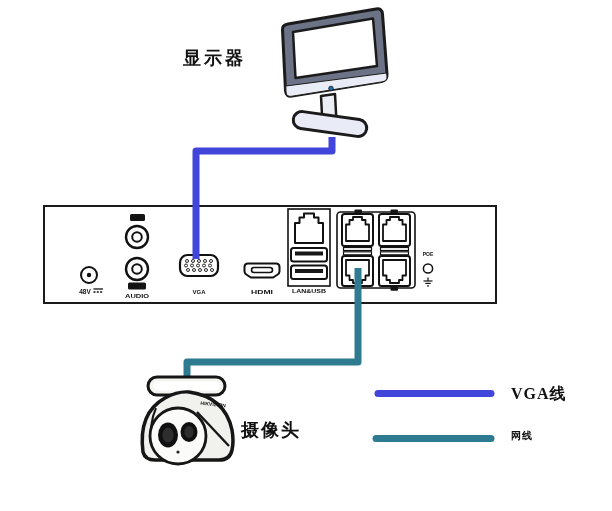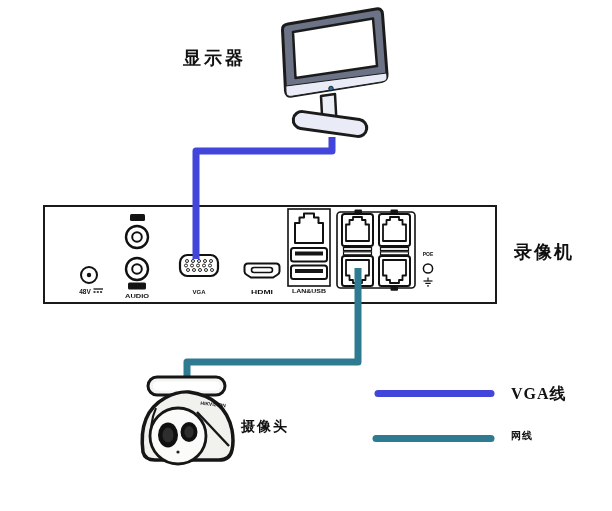--- a/index.html
+++ b/index.html
@@ -6,38 +6,37 @@
   .canvas{
     position:relative;width:612px;height:511px;background:#ffffff;
     font-family:"Liberation Sans","DejaVu Sans",sans-serif;overflow:hidden;
   }
   .cjk-label{
     position:absolute;font-family:"Liberation Serif","DejaVu Serif",serif;
     font-weight:bold;color:#111;white-space:nowrap;
   }
   .lbl-monitor{left:183px;top:46px;font-size:18px;letter-spacing:3px;}
   .lbl-recorder{left:514px;top:240px;font-size:18px;letter-spacing:2px;}
-  .lbl-camera{left:241px;top:418px;font-size:14px;letter-spacing:2px;text-align:right;}
+  .lbl-camera{left:241px;top:418px;font-size:18px;letter-spacing:2px;text-align:right;}
   .lbl-legend-vga{left:511px;top:384px;font-size:16px;letter-spacing:1px;font-family:Liberation Serif, serif;}
   .lbl-legend-net{left:511px;top:429px;font-size:10px;letter-spacing:1px;}
   svg{position:absolute;}
   .svg-recorder{left:43px;top:205px;z-index:1;}
   .svg-cables{left:0;top:0;z-index:2;pointer-events:none;}
   .svg-monitor{left:268px;top:0;z-index:3;}
   .svg-camera{left:133px;top:368px;z-index:3;}
   .svg-legend{left:370px;top:385px;z-index:1;}
   text{font-family:"Liberation Sans","DejaVu Sans",sans-serif;font-weight:bold;fill:#111;}
 </style>
 </head>
 <body>
 
 <div class="canvas">
 
   <div class="cjk-label lbl-monitor">显示器</div>
-  <div class="cjk-label lbl-recorder">录像机</div>
   <div class="cjk-label lbl-camera">摄像头</div>
 
   <svg class="svg-recorder" width="454" height="100" viewBox="0 0 454 100">
     <rect x="1" y="1" width="452" height="97" fill="#ffffff" stroke="#1a1a1a" stroke-width="2"></rect>
 
     <g>
       <circle cx="46" cy="70" r="8" fill="#fff" stroke="#111" stroke-width="2"></circle>
       <circle cx="46" cy="70" r="2.2" fill="#111"></circle>
       <text x="42" y="89" font-size="6.5" text-anchor="middle">48V</text>
       <path d="M 50.5 84 H 60" stroke="#111" stroke-width="1.3" fill="none"></path>

